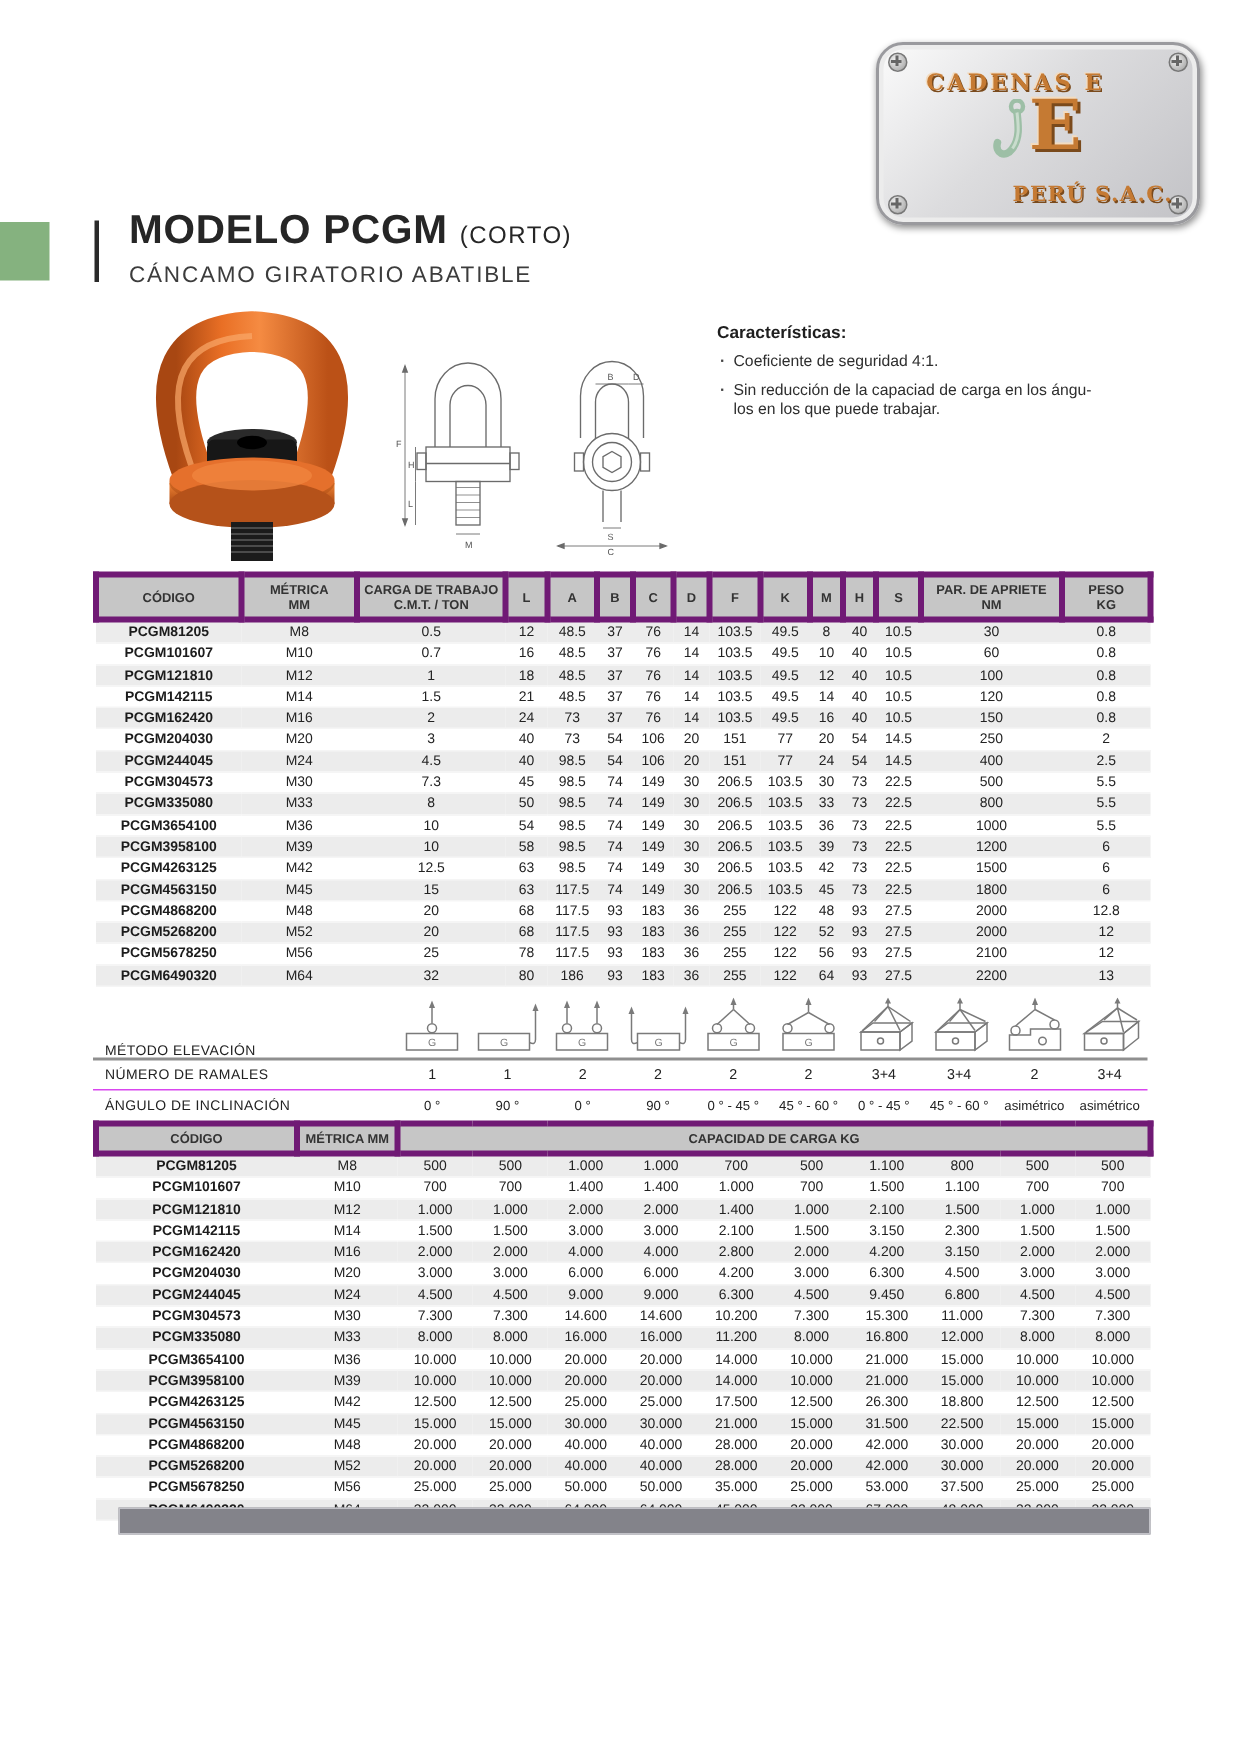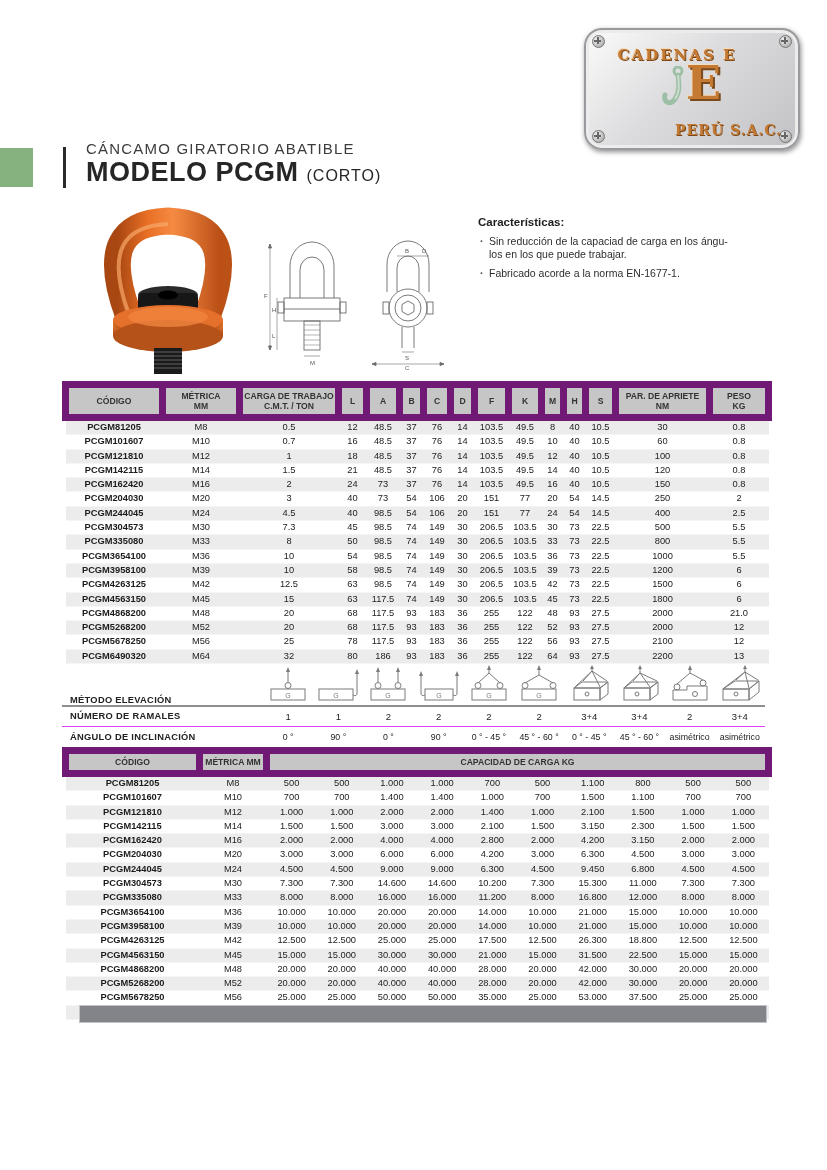--- a/index.html
+++ b/index.html
@@ -43,34 +43,34 @@
 
   
   #product-photo{position:absolute;left:76px;top:196px;}
   #drawing-front{position:absolute;left:262px;top:218px;}
   #drawing-side{position:absolute;left:356px;top:218px;}
 
   
   table{border-collapse:collapse;table-layout:fixed;}
   #dim-table{position:absolute;left:62px;top:381px;width:703px;}
   #cap-table{position:absolute;left:62px;top:747px;width:703px;}
-  th{background:#c6c6c6;border:7px solid #701a75;font-size:8.6px;line-height:10px;font-weight:bold;
+  th{background:#c6c6c6;border:4px solid #701a75;font-size:8.6px;line-height:10px;font-weight:bold;
      color:#333;padding:3px 1px;text-align:center;white-space:pre-line;}
   td{font-size:9.3px;line-height:11.3px;padding:1px 1px;text-align:center;color:#222;
      border-bottom:1px solid #f5f5f5;}
   td:first-child{font-weight:bold;color:#1c1c1c;}
   tr.stripe td{background:#ececec;}
 
   
   .mrow{position:absolute;left:62px;width:703px;display:grid;
         grid-template-columns:201px repeat(10,50.2px);align-items:center;}
   #method-row{top:663px;height:42px;border-bottom:2px solid #8f8f8f;align-items:end;}
   #ramales-row{top:706px;height:20px;border-bottom:1px solid #d946ef;}
   #angle-row{top:727px;height:19px;}
-  .mlabel{font-size:9.3px;font-weight:bold;letter-spacing:.3px;color:#222;padding-left:8px;text-align:left;}
+  .mlabel{font-size:9.3px;font-weight:normal;letter-spacing:.3px;color:#222;padding-left:8px;text-align:left;}
   .mval{font-size:9.5px;text-align:center;color:#222;}
   .aval{font-size:8.8px;text-align:center;color:#222;}
   .icon-cell{display:flex;justify-content:center;align-items:flex-end;height:100%;padding-bottom:2px;}
   .icon-cell svg{display:block;}
 
   
   #footer-bar{position:absolute;left:79px;top:1005px;width:686px;height:16px;background:#83838a;
               border:1px solid #c2c2c8;}
 </style>
 </head>
@@ -91,25 +91,25 @@
         <path d="M16,9 C17,18 18,26 13,33" fill="none" stroke="#c9dccd" stroke-width="2"></path>
       </svg>
       <span>E</span>
     </div>
     <div class="logo-bottom">PERÚ S.A.C.</div>
   </div>
 
   <div id="green-square"></div>
   <div id="title-rule"></div>
   <div id="title-block">
-    <div id="page-subtitle">CÁNCAMO GIRATORIO ABATIBLE</div>
     <div id="page-title">
       <span>MODELO PCGM</span>
       <span class="note">(CORTO)</span>
     </div>
+    <div id="page-subtitle">CÁNCAMO GIRATORIO ABATIBLE</div>
   </div>
 
   <svg id="product-photo" width="188" height="180" viewBox="0 0 188 180">
     <defs>
       <linearGradient id="bowg" x1="0" y1="0" x2="1" y2="0">
         <stop offset="0" stop-color="#a84712"></stop>
           <stop offset="0.3" stop-color="#e96f25"></stop>
         <stop offset="0.55" stop-color="#f58b42"></stop>
           <stop offset="1" stop-color="#bb5117"></stop>
       </linearGradient>
@@ -173,23 +173,23 @@
     </g>
     <text x="49" y="35" font-size="6" fill="#555">B</text>
     <text x="66" y="35" font-size="6" fill="#555">D</text>
     <text x="49" y="142" font-size="6" fill="#555">S</text>
     <text x="49" y="152" font-size="6" fill="#555">C</text>
   </svg>
 
   <div id="caracteristicas">
     <h3>Características:</h3>
     <ul>
+      <li>Coeficiente de seguridad 4:1.</li>
       <li>Sin reducción de la capaciad  de carga en los ángu-
 los en los que puede trabajar.</li>
-      <li>Fabricado acorde a la norma EN-1677-1.</li>
     </ul>
   </div>
 
   <table id="dim-table">
     <colgroup>
       <col style="width:97px">
         <col style="width:77px">
         <col style="width:99px">
         <col style="width:28px">
       <col style="width:33px">
@@ -457,21 +457,21 @@
           <td>117.5</td>
           <td>93</td>
           <td>183</td>
           <td>36</td>
           <td>255</td>
           <td>122</td>
           <td>48</td>
           <td>93</td>
           <td>27.5</td>
           <td>2000</td>
-          <td>21.0</td>
+          <td>12.8</td>
         </tr>
         <tr class="stripe">
           <td>PCGM5268200</td>
           <td>M52</td>
           <td>20</td>
           <td>68</td>
           <td>117.5</td>
           <td>93</td>
           <td>183</td>
           <td>36</td>

